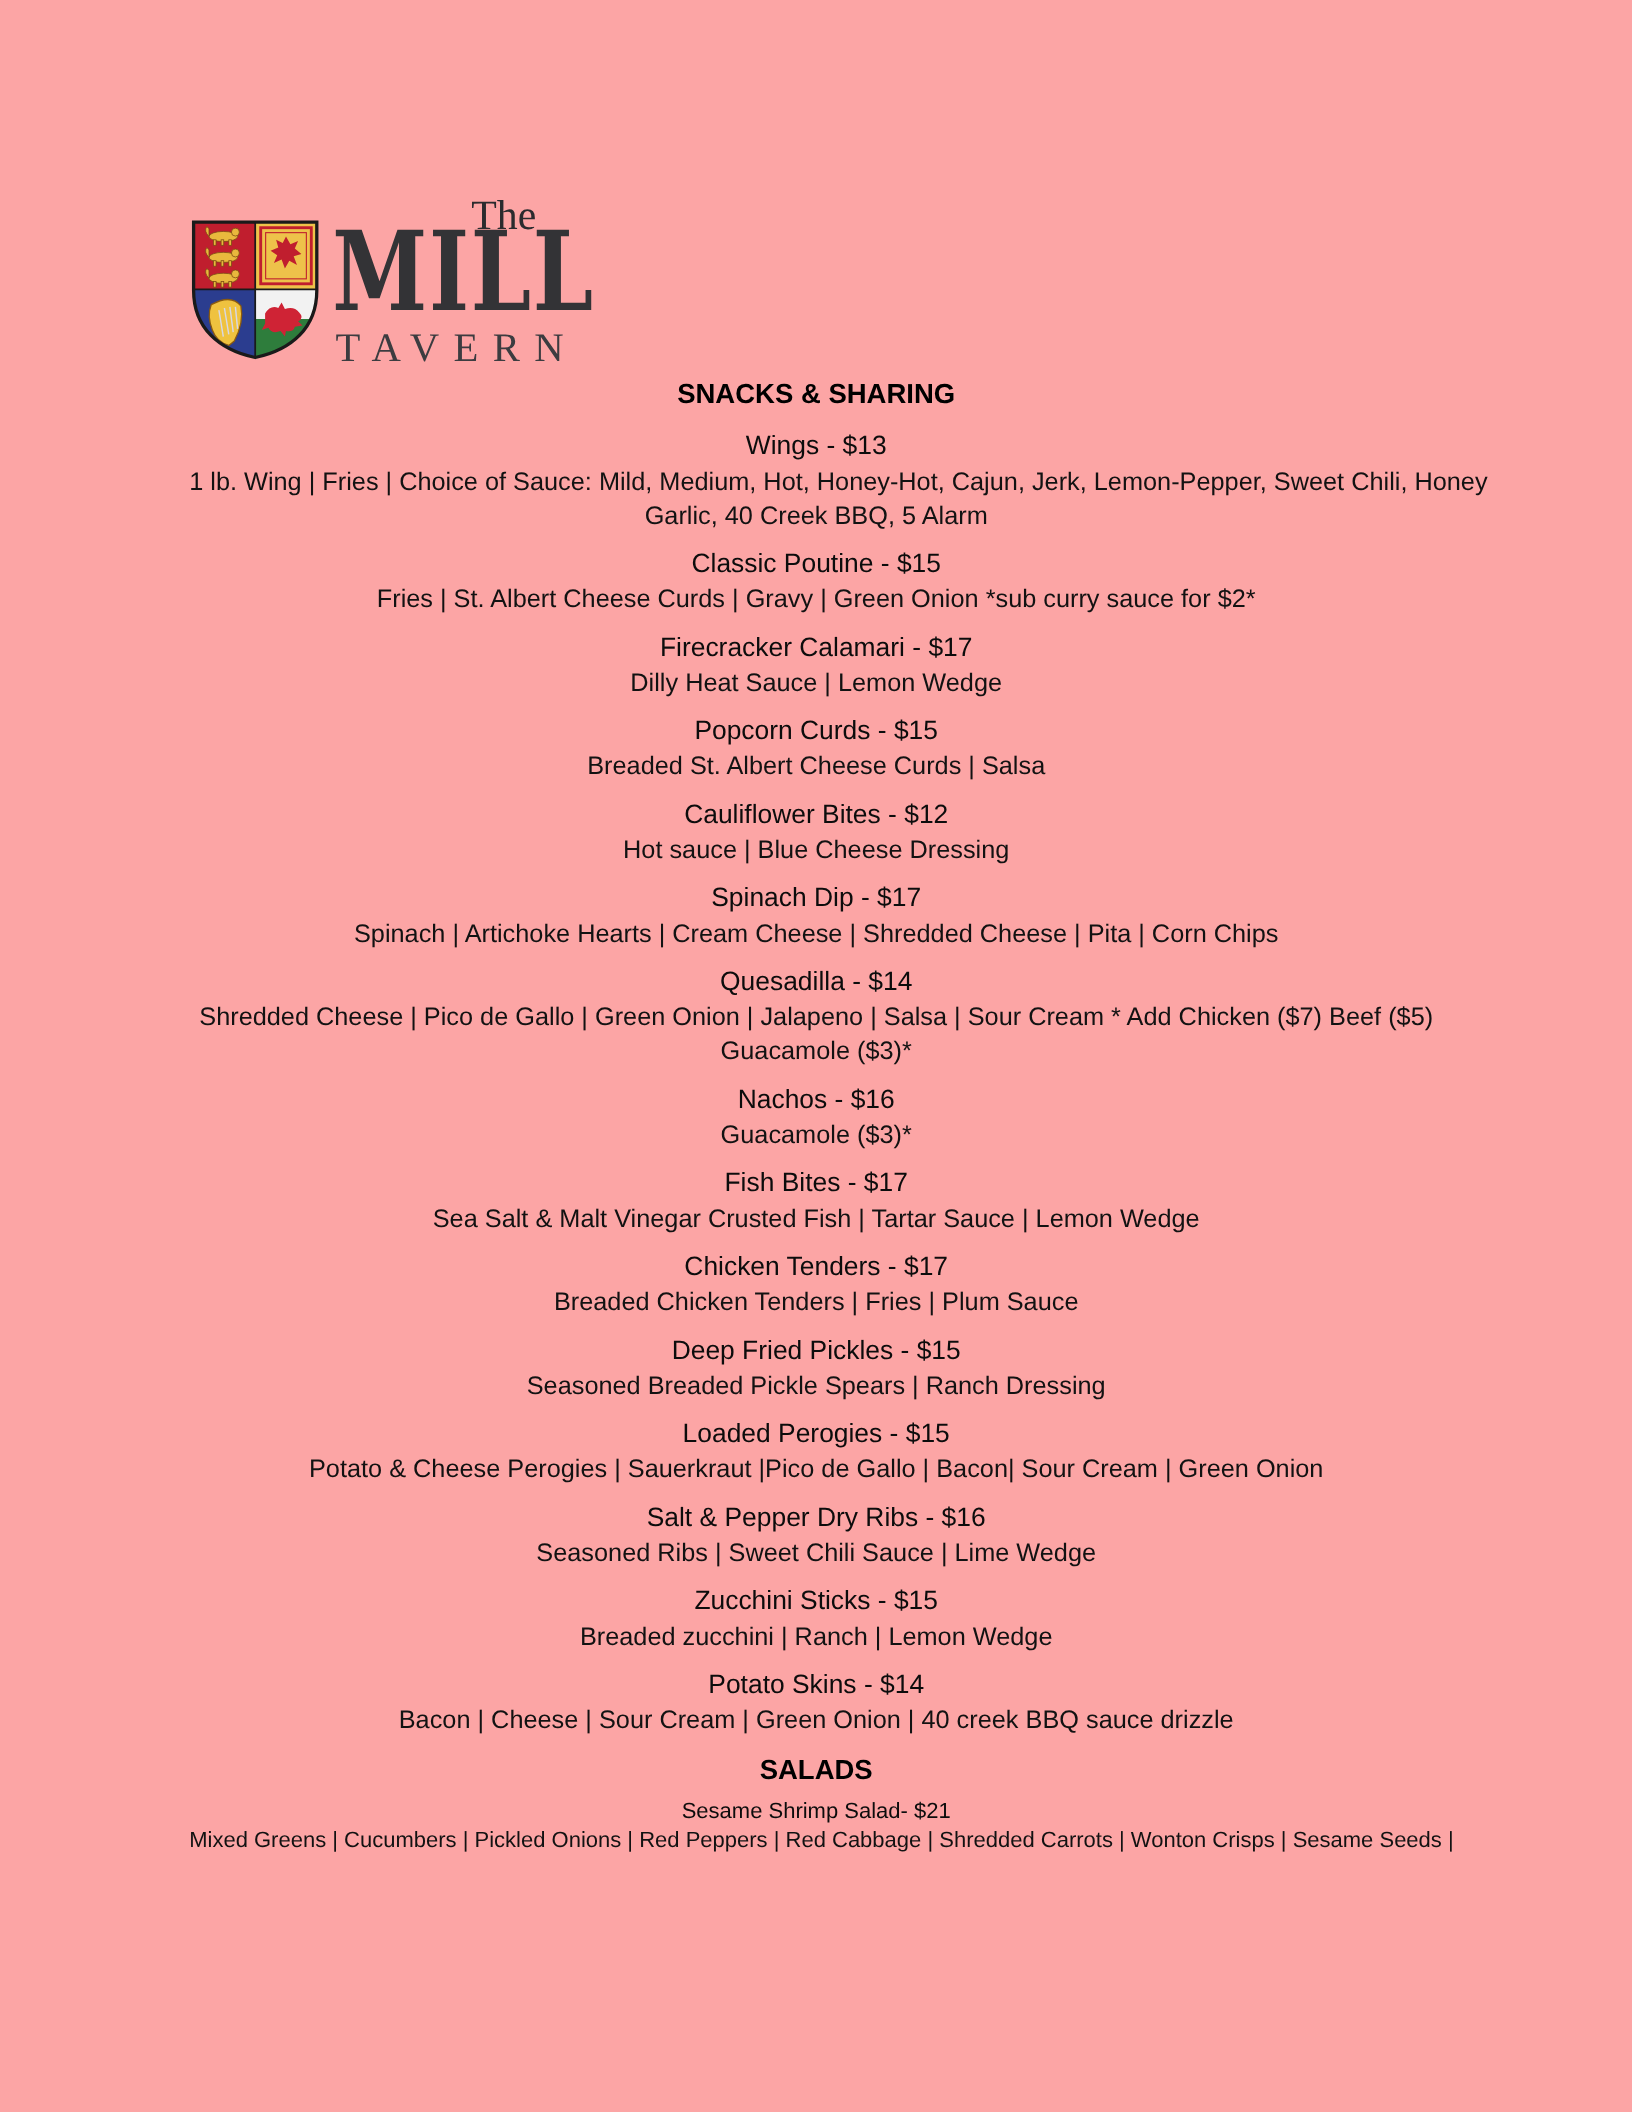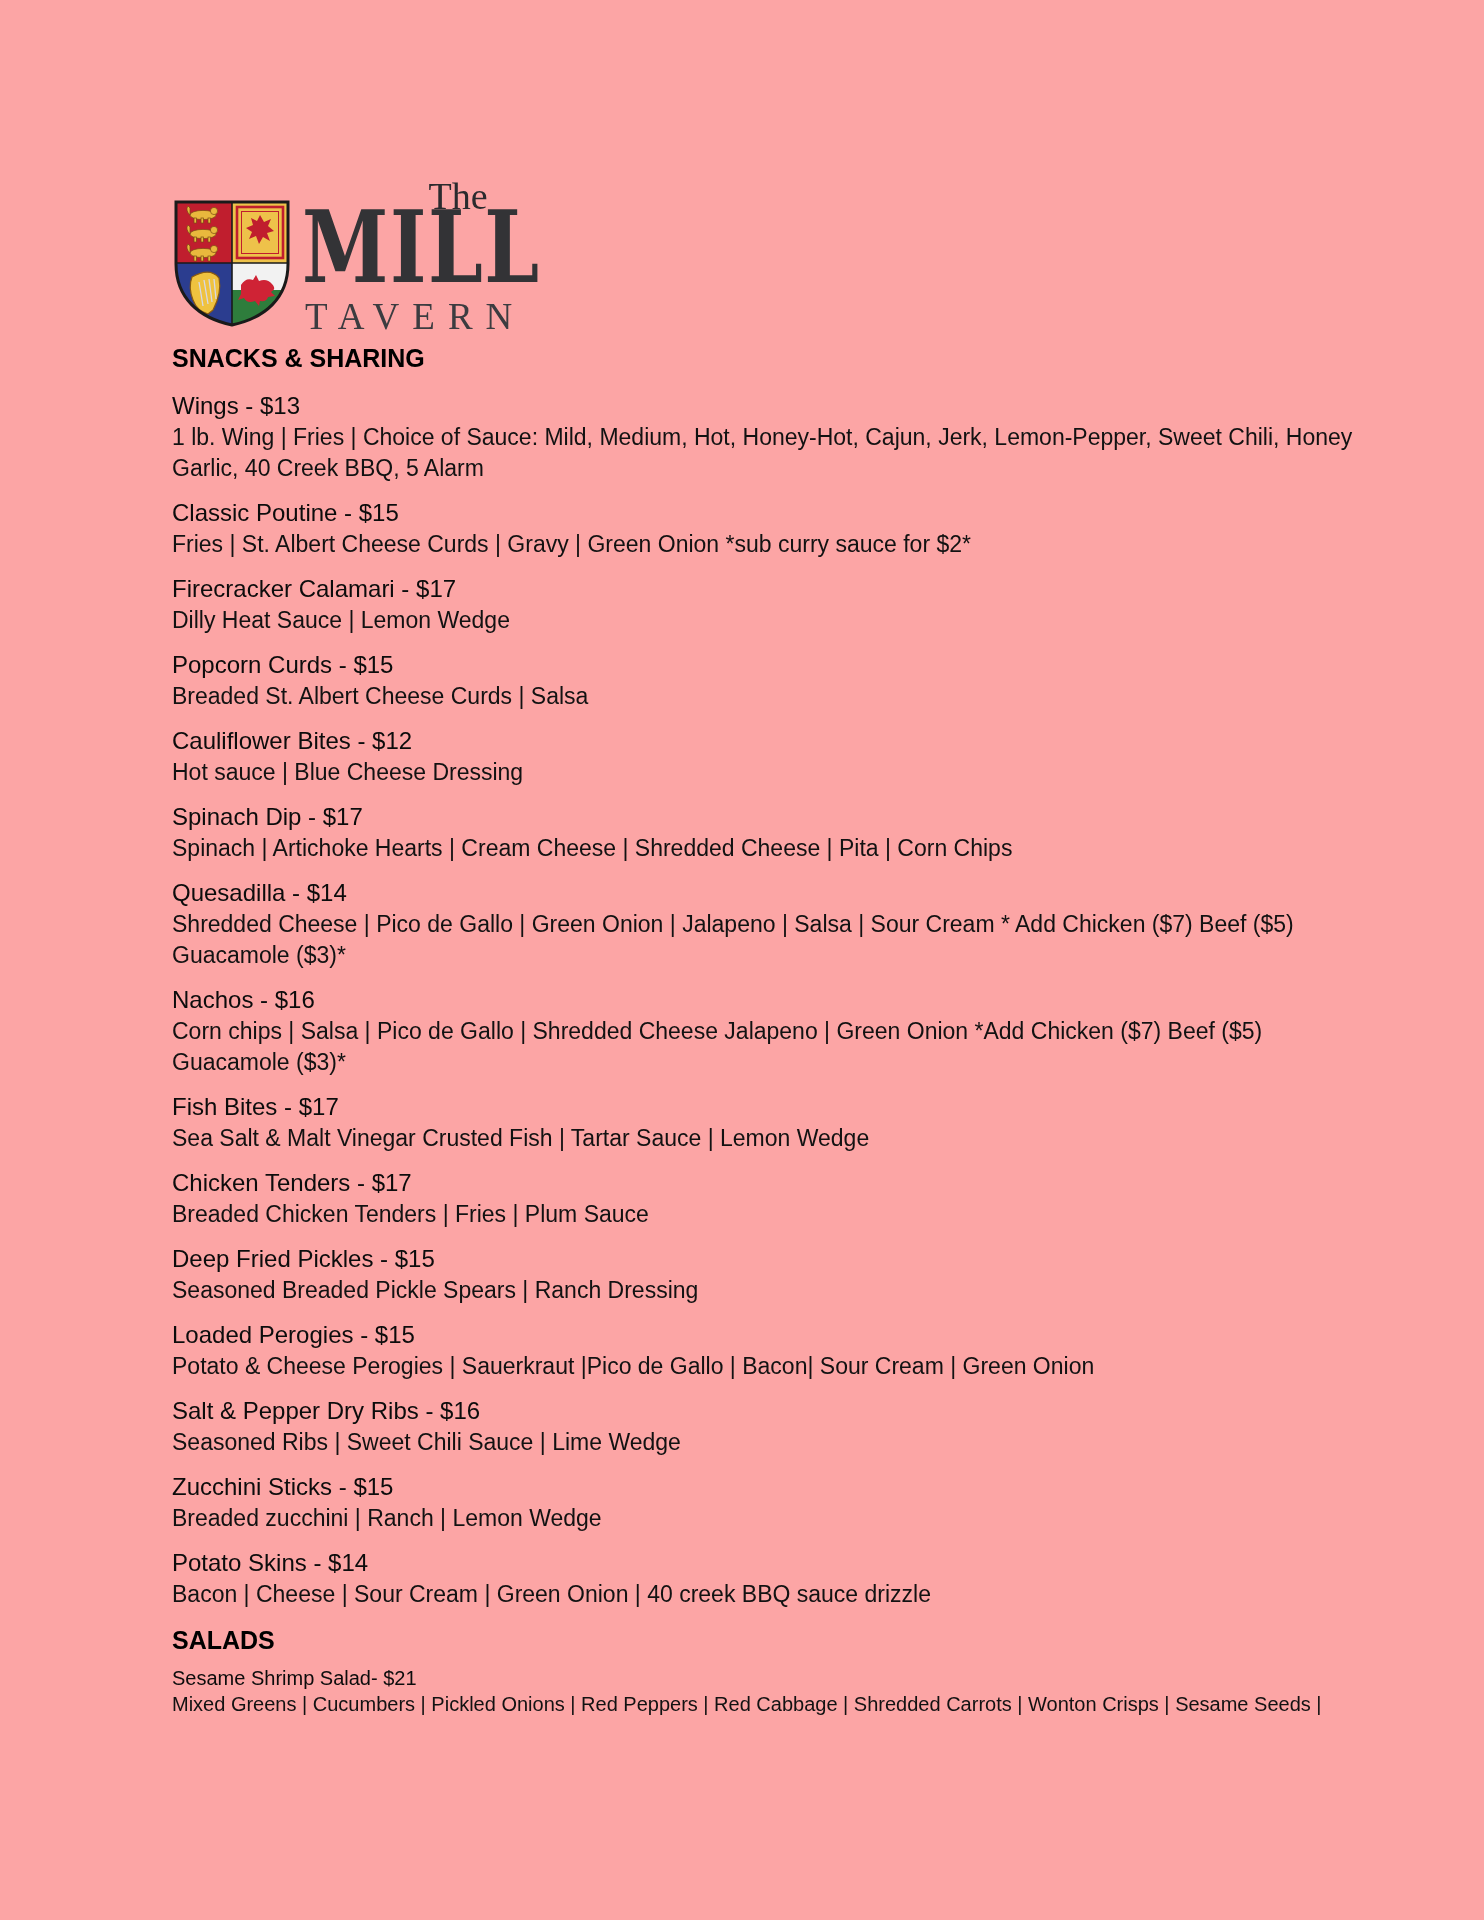--- a/index.html
+++ b/index.html
@@ -12,21 +12,21 @@
   .logo-text{position:absolute;left:130px;top:0;width:252px;}
   .logo-the{font-family:"Liberation Serif",serif;font-size:38px;line-height:1;
             text-align:center;transform:translateX(30px);color:#2b2b2e;}
   .logo-mill{font-family:"DejaVu Serif",serif;font-weight:700;font-size:100px;line-height:0.8;
              letter-spacing:2px;transform:scaleX(0.78);transform-origin:left top;
              color:#333336;margin-top:-8px;white-space:nowrap;}
   .logo-tavern{font-family:"Liberation Serif",serif;font-size:37px;line-height:1;
                letter-spacing:13px;color:#3c3c40;margin-top:11px;padding-left:3px;white-space:nowrap;}
 
   
-  .content{position:absolute;left:172px;top:341px;width:1140px;}
+  .content{position:absolute;left:172px;top:341px;width:1140px;text-align:center;}
   .section-title{font-size:25px;font-weight:700;line-height:34px;margin:0 0 15px 0;color:#000;}
   .section-title.compact-title{margin:0 0 8px 0;}
   .menu-item{margin-bottom:13px;}
   .item-head{font-size:24px;line-height:32px;color:#0c0c0c;}
   .item-name{font-weight:400;}
   .item-price{font-weight:400;}
   .item-desc{font-size:23px;line-height:31px;color:#121212;}
   .desc-line{white-space:nowrap;}
   .menu-item.compact{margin-bottom:10px;}
   .menu-item.compact .item-head{font-size:20px;line-height:26px;}
@@ -149,21 +149,20 @@
       <div class="menu-item">
         <div class="item-head"><span class="item-name">Quesadilla</span><span class="item-price"> - $14</span></div>
         <div class="item-desc">
           <div class="desc-line">Shredded Cheese | Pico de Gallo | Green Onion | Jalapeno | Salsa | Sour Cream * Add Chicken ($7) Beef ($5)</div>
           <div class="desc-line">Guacamole ($3)*</div>
         </div>
       </div>
       <div class="menu-item">
         <div class="item-head"><span class="item-name">Nachos</span><span class="item-price"> - $16</span></div>
         <div class="item-desc">
-          <div class="desc-line">Corn chips | Salsa | Pico de Gallo | Shredded Cheese Jalapeno | Green Onion *Add Chicken ($7) Beef ($5)</div>
           <div class="desc-line">Guacamole ($3)*</div>
         </div>
       </div>
       <div class="menu-item">
         <div class="item-head"><span class="item-name">Fish Bites</span><span class="item-price"> - $17</span></div>
         <div class="item-desc">
           <div class="desc-line">Sea Salt &amp; Malt Vinegar Crusted Fish | Tartar Sauce | Lemon Wedge</div>
         </div>
       </div>
       <div class="menu-item">

